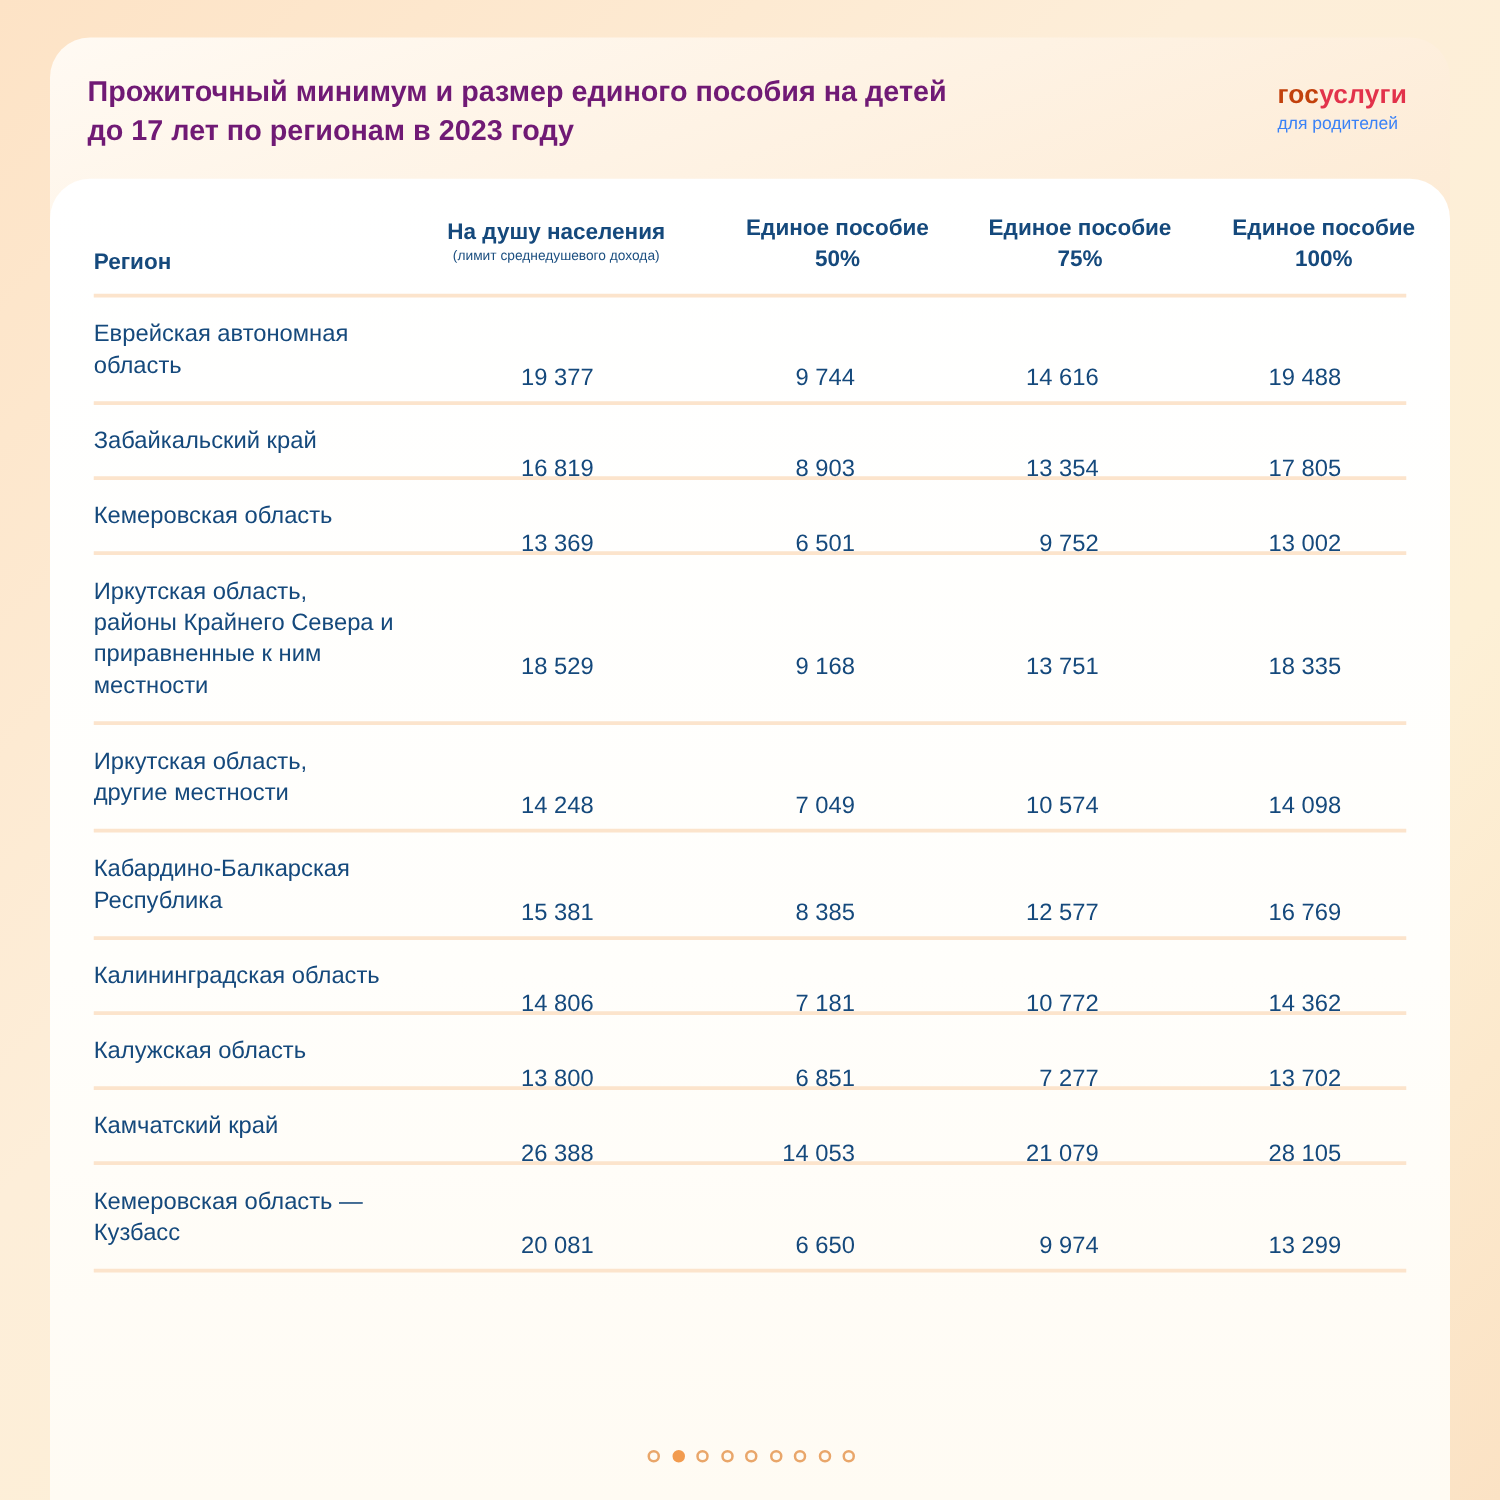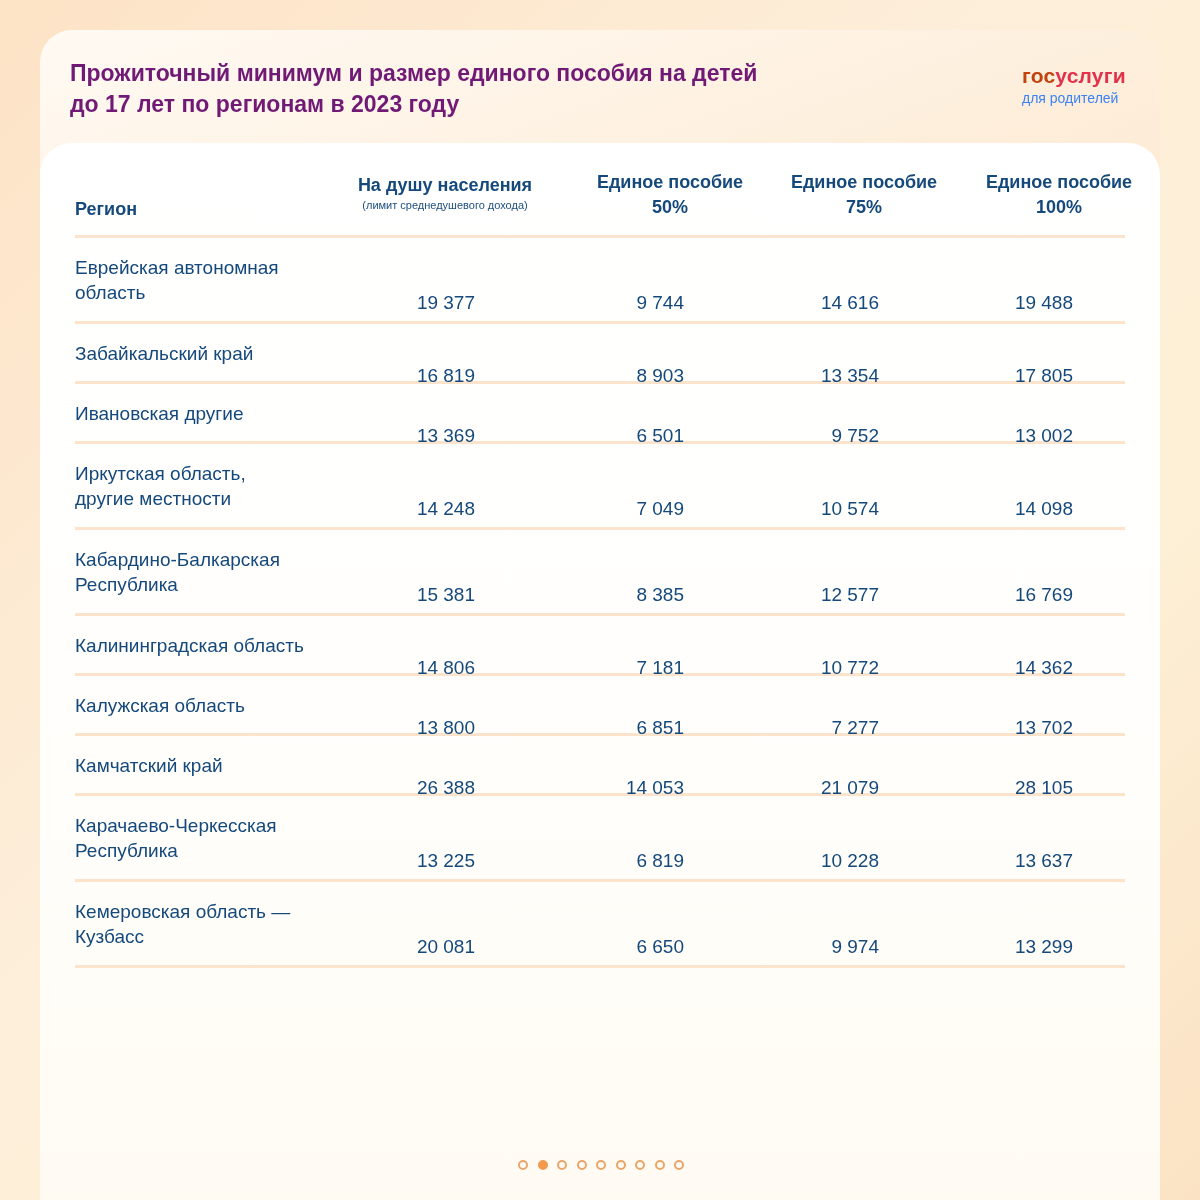--- a/index.html
+++ b/index.html
@@ -112,25 +112,32 @@
       <div class="cell cell-num c4">19 488</div>
     </div>
     <div class="row" style="height:60px">
       <div class="cell cell-region">Забайкальский край</div>
       <div class="cell cell-num c1">16 819</div>
       <div class="cell cell-num c2">8 903</div>
       <div class="cell cell-num c3">13 354</div>
       <div class="cell cell-num c4">17 805</div>
     </div>
     <div class="row" style="height:60px">
-      <div class="cell cell-region">Ивановская другие</div>
+      <div class="cell cell-region">Кемеровская область</div>
       <div class="cell cell-num c1">13 369</div>
       <div class="cell cell-num c2">6 501</div>
       <div class="cell cell-num c3">9 752</div>
       <div class="cell cell-num c4">13 002</div>
+    </div>
+    <div class="row" style="height:136px">
+      <div class="cell cell-region" style="width:240px">Иркутская область, районы Крайнего Севера и приравненные к ним местности</div>
+      <div class="cell cell-num c1">18 529</div>
+      <div class="cell cell-num c2">9 168</div>
+      <div class="cell cell-num c3">13 751</div>
+      <div class="cell cell-num c4">18 335</div>
     </div>
     <div class="row" style="height:86px">
       <div class="cell cell-region" style="width:200px">Иркутская область, другие местности</div>
       <div class="cell cell-num c1">14 248</div>
       <div class="cell cell-num c2">7 049</div>
       <div class="cell cell-num c3">10 574</div>
       <div class="cell cell-num c4">14 098</div>
     </div>
     <div class="row" style="height:86px">
       <div class="cell cell-region" style="width:230px">Кабардино-Балкарская Республика</div>
@@ -154,27 +161,20 @@
       <div class="cell cell-num c4">13 702</div>
     </div>
     <div class="row" style="height:60px">
       <div class="cell cell-region">Камчатский край</div>
       <div class="cell cell-num c1">26 388</div>
       <div class="cell cell-num c2">14 053</div>
       <div class="cell cell-num c3">21 079</div>
       <div class="cell cell-num c4">28 105</div>
     </div>
     <div class="row" style="height:86px">
-      <div class="cell cell-region" style="width:230px">Карачаево-Черкесская Республика</div>
-      <div class="cell cell-num c1">13 225</div>
-      <div class="cell cell-num c2">6 819</div>
-      <div class="cell cell-num c3">10 228</div>
-      <div class="cell cell-num c4">13 637</div>
-    </div>
-    <div class="row" style="height:86px">
       <div class="cell cell-region" style="width:240px">Кемеровская область — Кузбасс</div>
       <div class="cell cell-num c1">20 081</div>
       <div class="cell cell-num c2">6 650</div>
       <div class="cell cell-num c3">9 974</div>
       <div class="cell cell-num c4">13 299</div>
     </div>
   </div>
 </div>
 
 <div class="dots">

